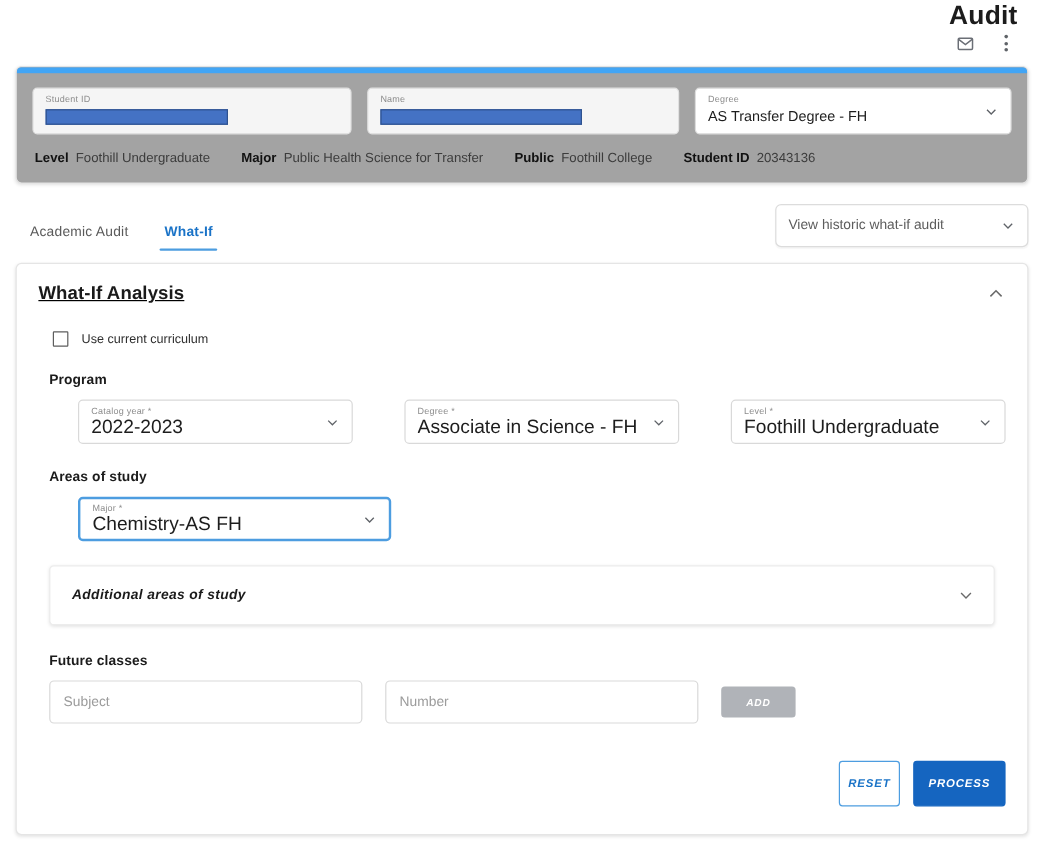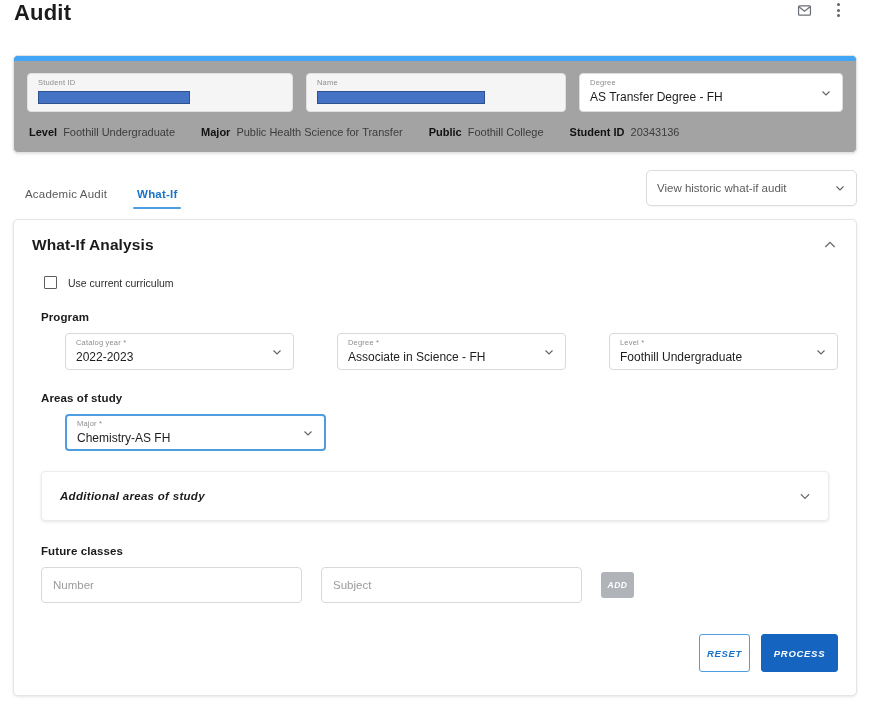--- a/index.html
+++ b/index.html
@@ -19,22 +19,23 @@
     background: #ffffff;
     overflow: hidden;
   }
 
   
   .appbar {
     position: relative;
     height: 48px;
     background: #ffffff;
     display: flex;
-    align-items: flex-start;
+    align-items: flex-end;
     padding: 0 22px 0 14px;
+    flex-direction: column;
   }
   .appbar-title {
     font-size: 22px;
     font-weight: bold;
     color: #1c1c1c;
     letter-spacing: .2px;
   }
   .appbar-actions {
     margin-left: auto;
     display: flex;
@@ -176,21 +177,21 @@
     margin: 10px 13px 0 13px;
     background: #ffffff;
     border: 1px solid #e5e5e5;
     border-radius: 5px;
     box-shadow: 0 1px 3px rgba(0,0,0,.10);
     height: 477px;
     position: relative;
     padding: 16px 18px 0 18px;
   }
 
-  .panel-head { display: flex; align-items: center; }
+  .panel-head { display: flex; align-items: center; text-decoration: underline; }
   .panel-title {
     font-size: 15.5px;
     font-weight: bold;
     color: #1a1a1a;
     letter-spacing: .1px;
   }
   .panel-collapse {
     margin-left: auto;
     width: 16px; height: 16px;
     color: #6a6a6a;
@@ -240,21 +241,21 @@
     border: 2px solid #4d9de0;
     padding-top: 3px;
   }
   .select-label {
     font-size: 7.5px;
     color: #8d8d8d;
     line-height: 10px;
     letter-spacing: .2px;
   }
   .select-value {
-    font-size: 12px;
+    font-size: 16px;
     color: #1d1d1d;
     line-height: 18px;
     white-space: nowrap;
     overflow: hidden;
   }
 
   
   .accordion {
     margin: 20px 9px 0 9px;
     height: 50px;
@@ -286,21 +287,21 @@
     display: flex;
     align-items: center;
     padding: 0 11px;
     cursor: text;
   }
   .text-input.subject { width: 261px; }
   .text-input.number { width: 261px; }
   .text-input .ph { font-size: 11.5px; color: #9b9b9b; }
 
   .btn-add {
-    width: 33px;
+    width: 62px;
     height: 26px;
     background: #b0b3b8;
     color: #ffffff;
     border: none;
     border-radius: 3px;
     font-size: 8.5px;
     font-weight: bold;
     letter-spacing: .6px;
     cursor: default;
     display: flex;
@@ -495,25 +496,25 @@
       <div class="accordion-chev">
         <svg width="14" height="14" viewBox="0 0 24 24" fill="none" stroke="#6a6a6a" stroke-width="2">
             <path d="M5 9l7 7 7-7"></path>
           </svg>
       </div>
     </div>
 
     <div class="section-title" style="margin-top:24px;">Future classes</div>
 
     <div class="future-row">
+      <div class="text-input subject">
+        <span class="ph">Subject</span>
+      </div>
       <div class="text-input number">
         <span class="ph">Number</span>
-      </div>
-      <div class="text-input subject">
-        <span class="ph">Subject</span>
       </div>
       <button class="btn-add">ADD</button>
     </div>
 
     <div class="footer-btns">
       <div class="btn btn-reset">RESET</div>
       <div class="btn btn-process">PROCESS</div>
     </div>
 
   </div>

